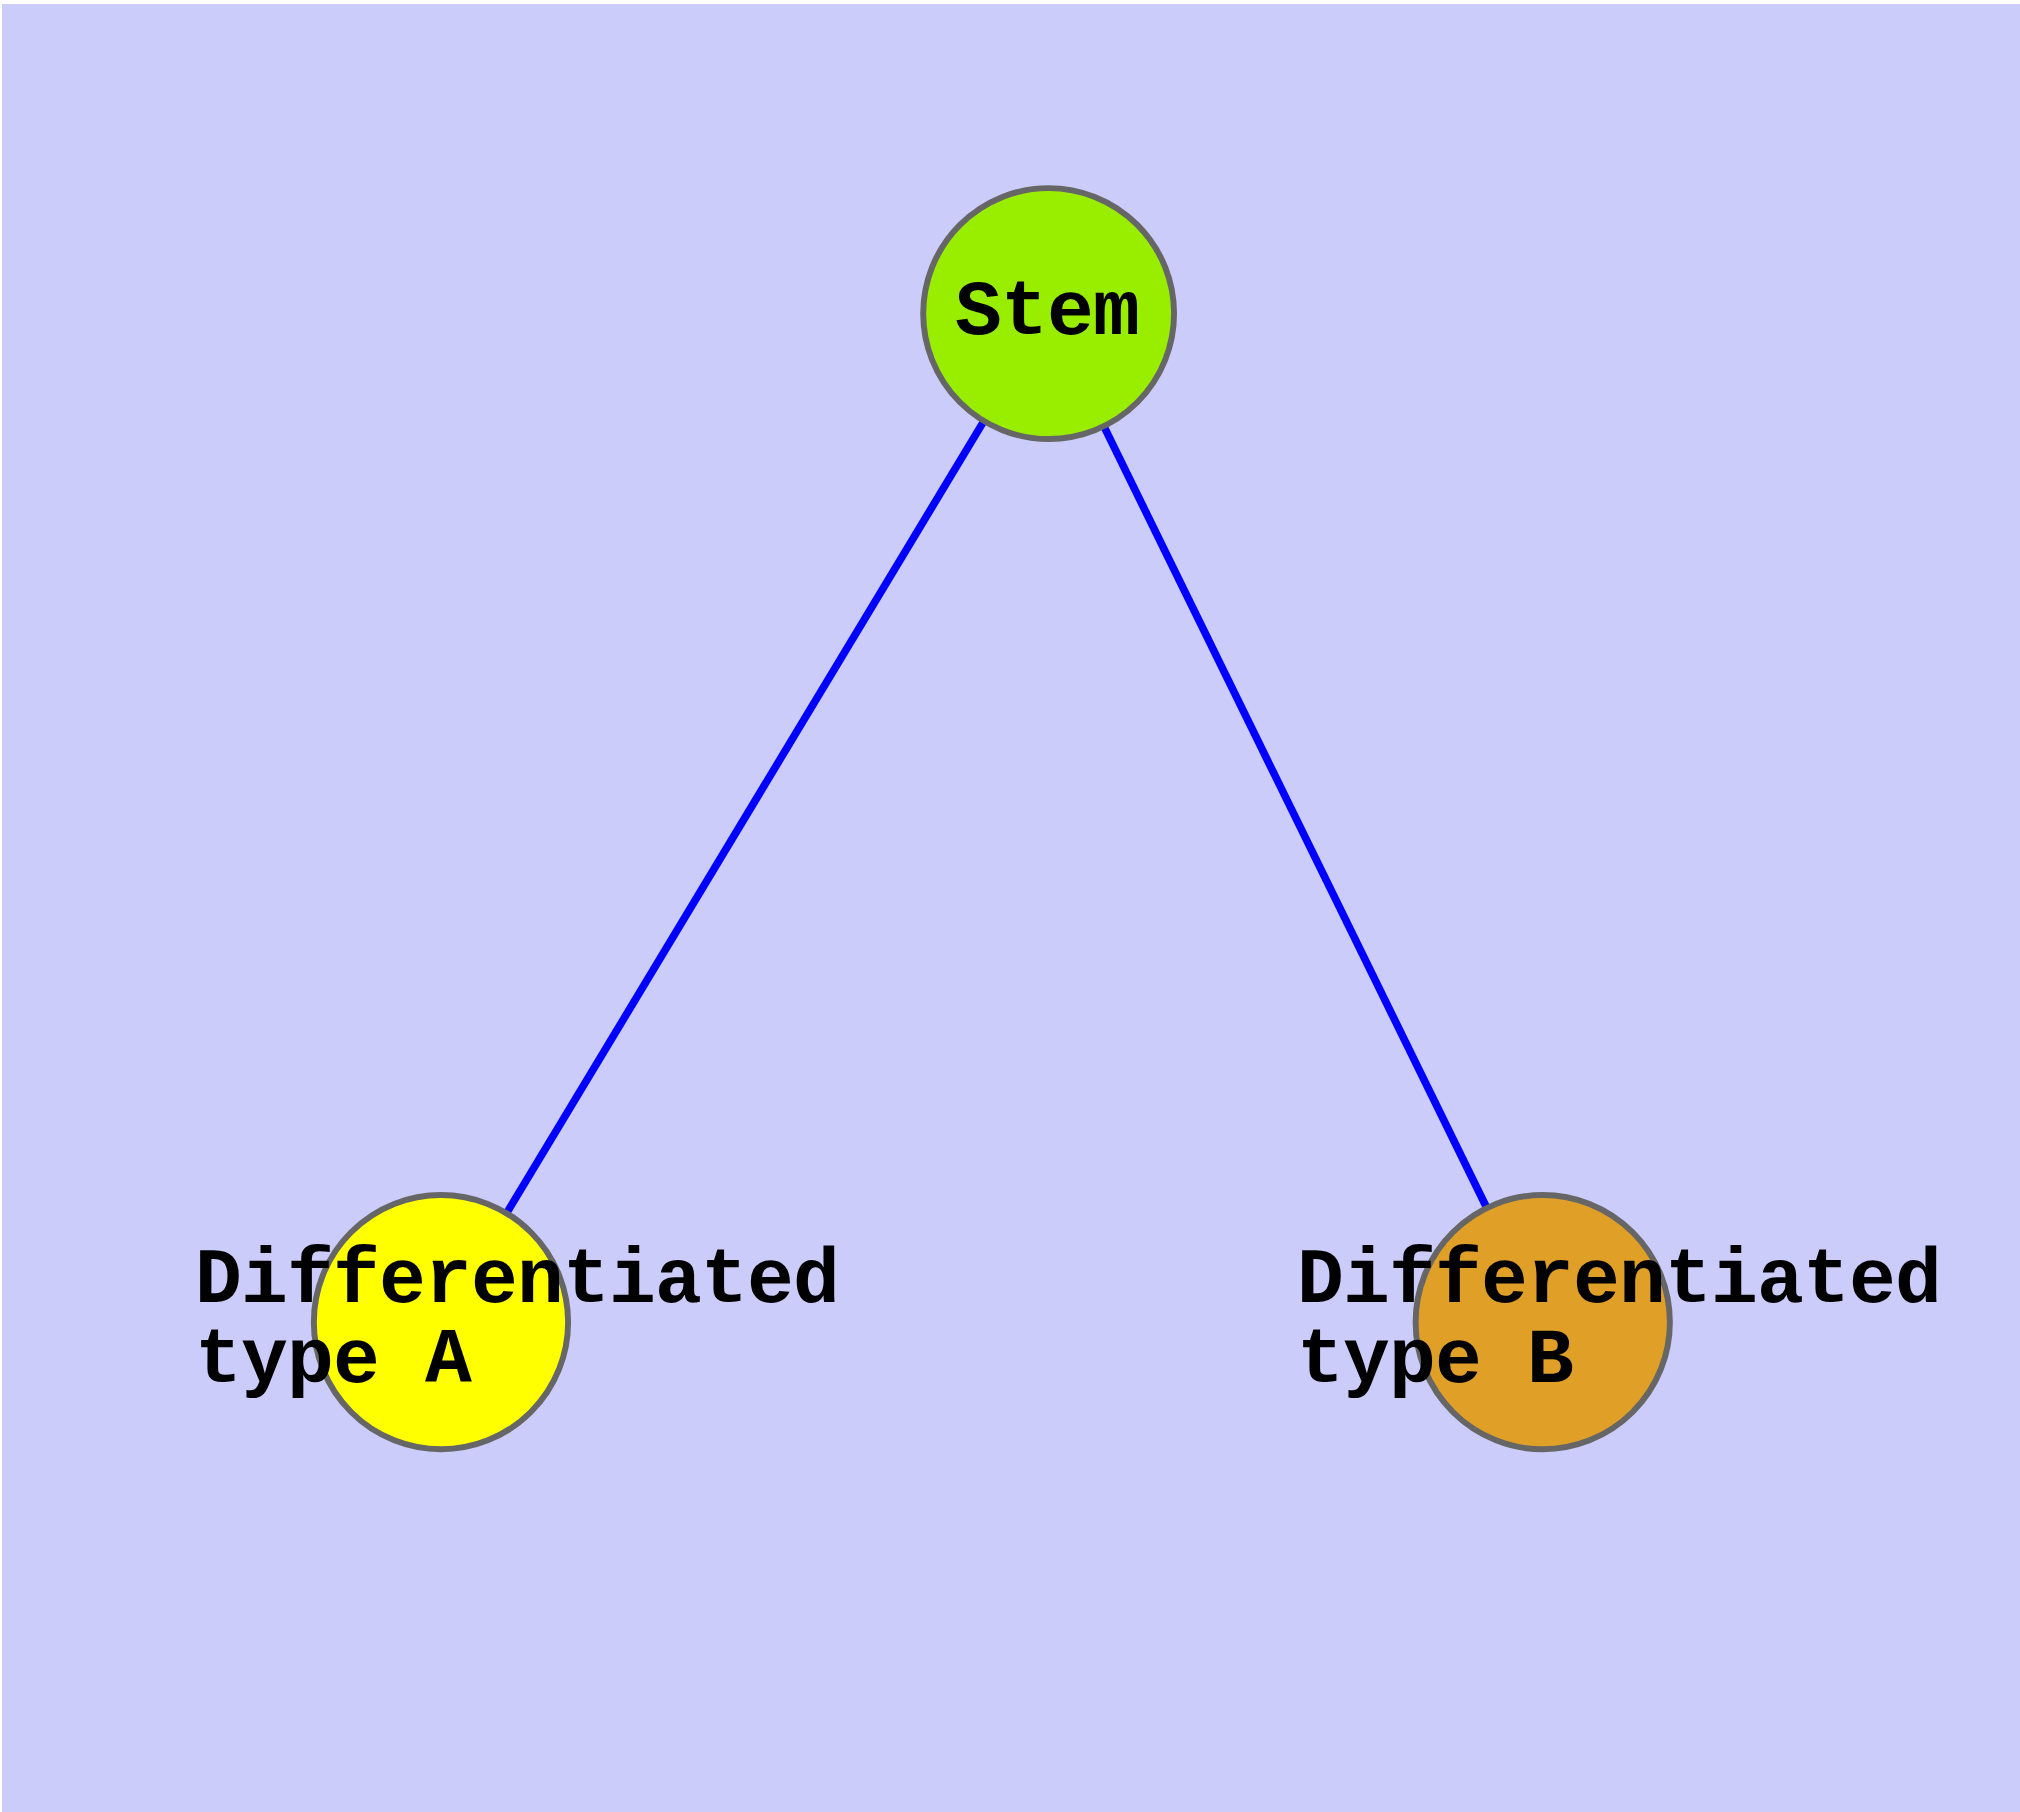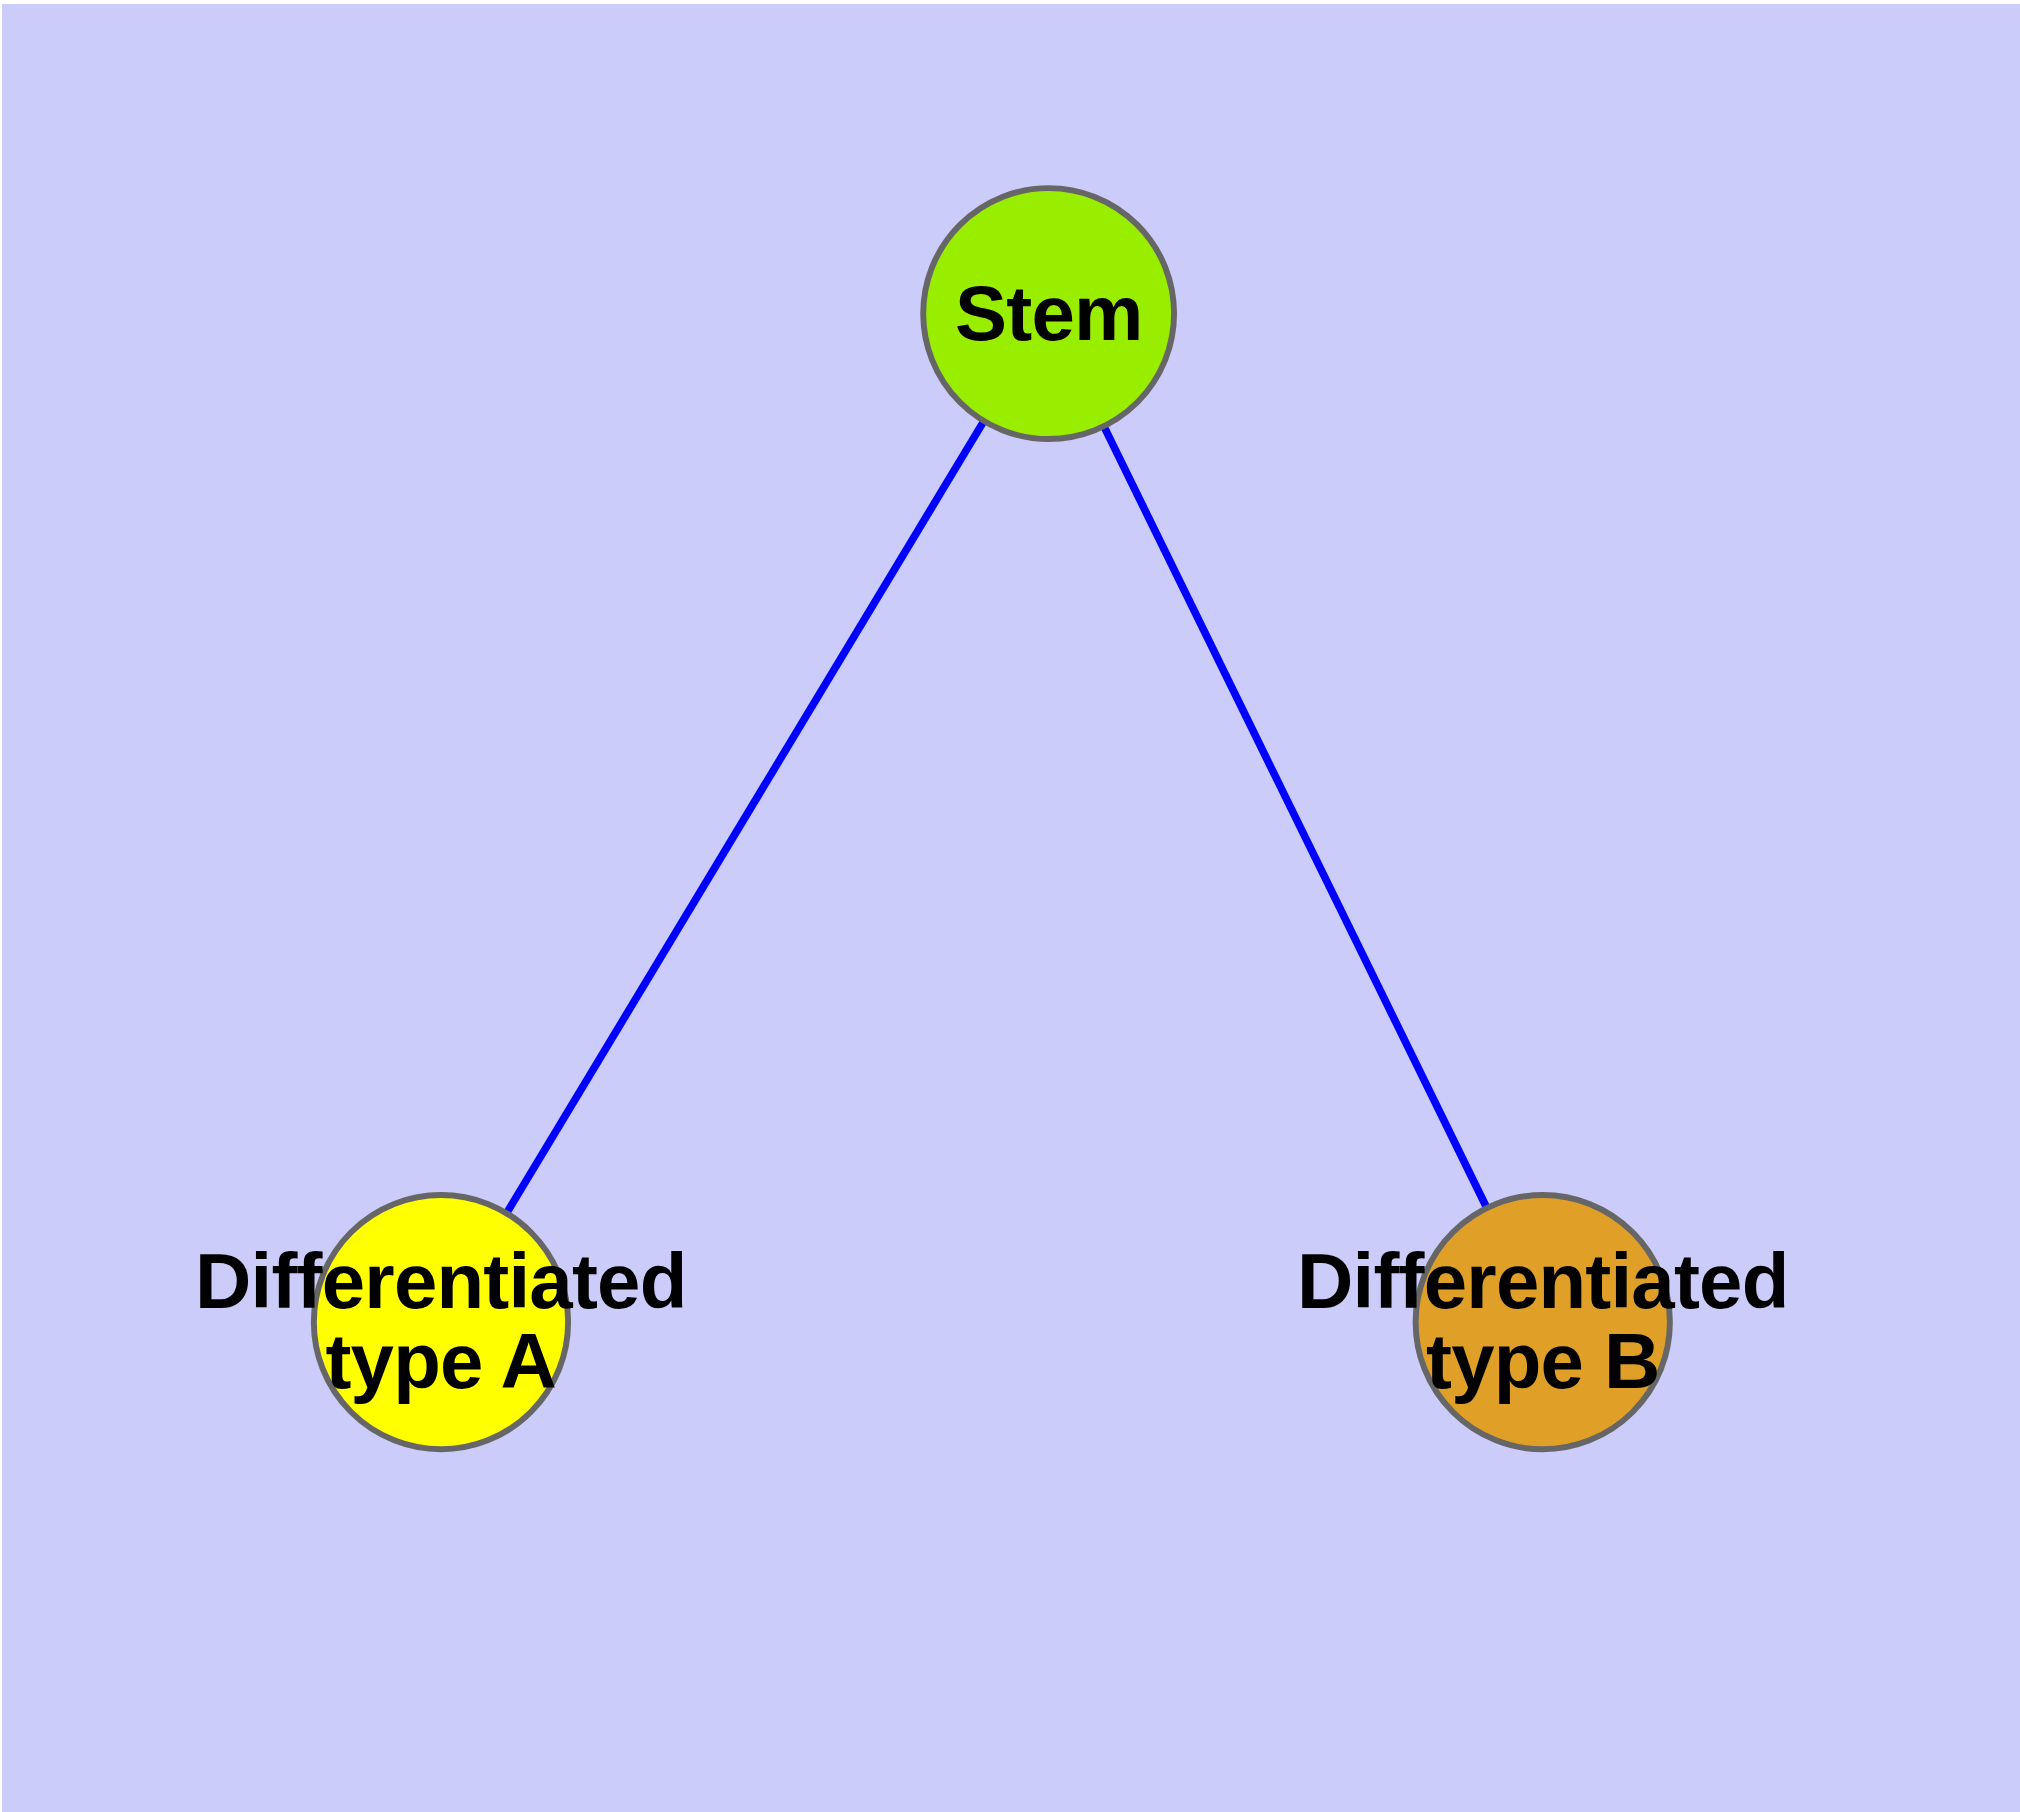--- a/index.html
+++ b/index.html
@@ -29,24 +29,25 @@
     top: 0;
     width: 2021px;
     height: 1812px;
   }
   .node-label {
     position: absolute;
     color: #000000;
     font-weight: bold;
     font-size: 78px;
     line-height: 1.02;
-    text-align: center;
+    text-align: left;
     white-space: pre;
     letter-spacing: -0.8px;
     pointer-events: none;
+    font-family: Liberation Mono, monospace;
   }
 </style>
 </head>
 <body>
 
 <div id="canvas" style="width: 2021px; height: 1812px; background: rgb(255, 255, 255);">
 
   <div id="plot-bg" style="background: rgb(204, 204, 250);"></div>
 
   <svg id="graph-svg" viewBox="0 0 2384 2138" xmlns="http://www.w3.org/2000/svg">

